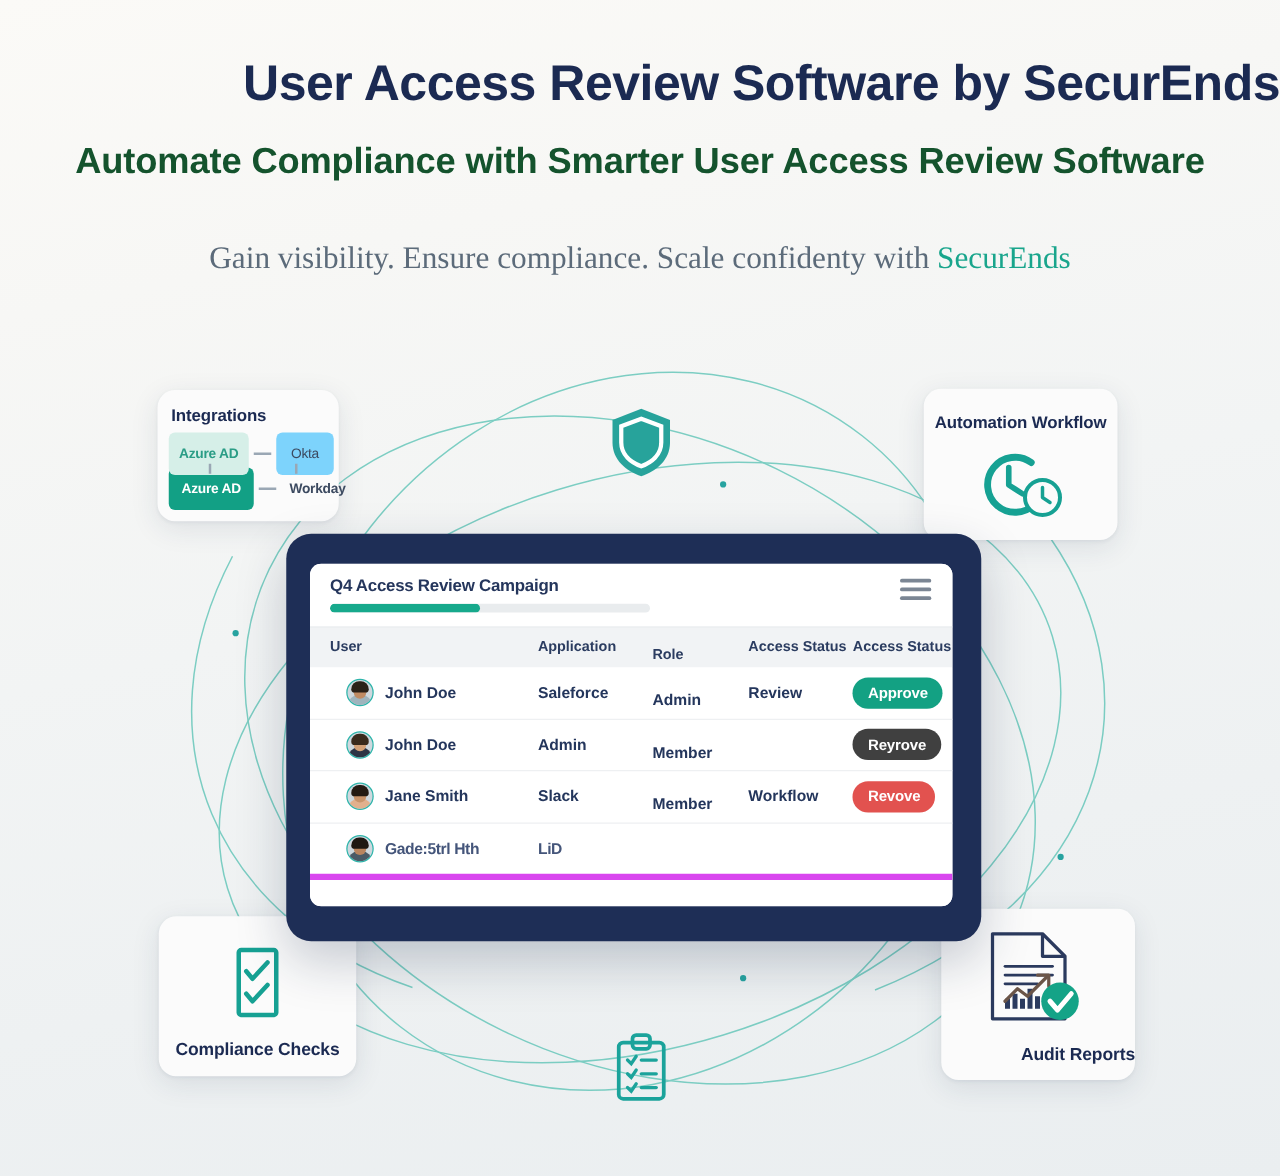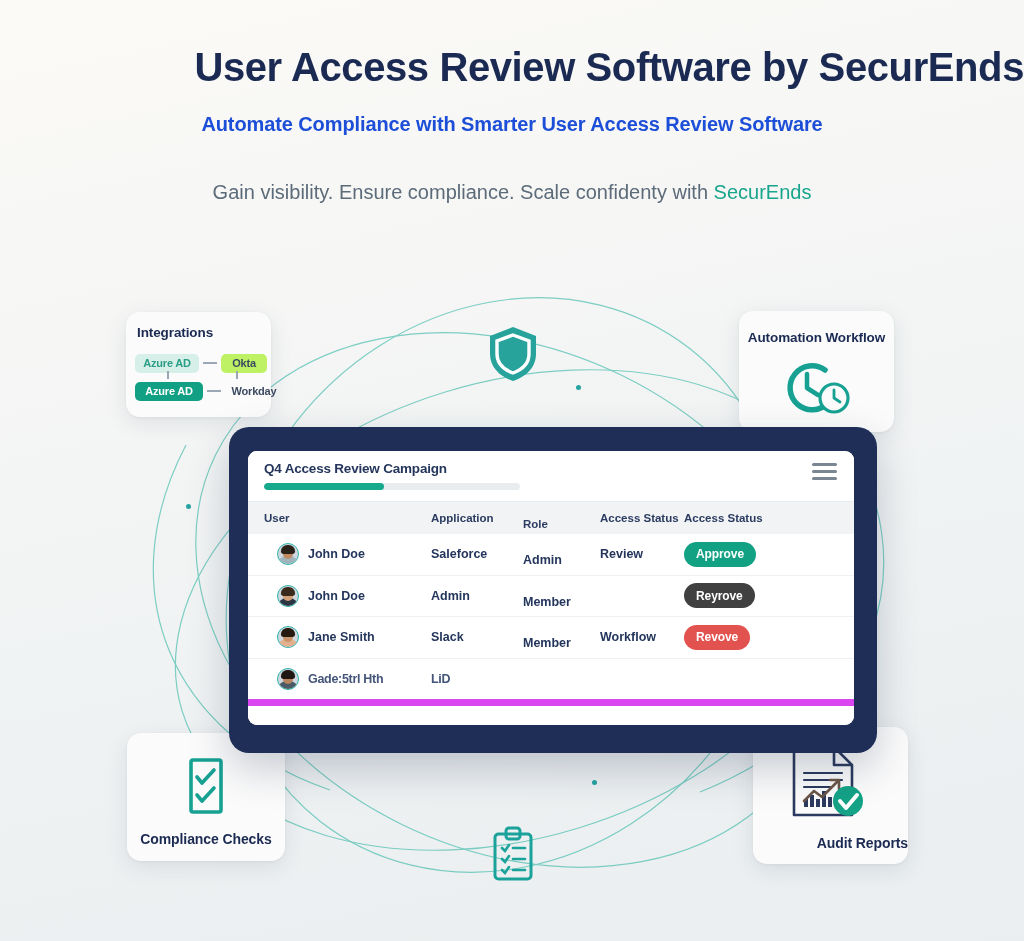--- a/index.html
+++ b/index.html
@@ -14,50 +14,50 @@
   .orbits{position:absolute;inset:0;z-index:1;}
   .dot{position:absolute;border-radius:50%;background:#27a3a0;}
 
   
   .head{position:absolute;left:0;right:0;top:44px;text-align:center;z-index:5;}
   .h1{
     font-size:40px;font-weight:700;color:#1b2a52;letter-spacing:-0.4px;
     line-height:1.16;margin:0;text-align:right;
   }
   .h2{
-    font-size:20px;font-weight:700;color:#1d4ed8;letter-spacing:-0.1px;
+    font-size:29px;font-weight:700;color:#14532d;letter-spacing:-0.1px;
     margin:22px 0 0 0;line-height:1.2;
   }
   .h3{
-    font-size:20px;font-weight:400;color:#5c6b7a;margin:44px 0 0 0;line-height:1.25;
+    font-size:25px;font-weight:400;color:#5c6b7a;margin:44px 0 0 0;line-height:1.25;font-family:Liberation Serif, serif;
   }
   .h3 .brand{color:#19a58c;}
 
   
   .card{
     position:absolute;background:#fbfbfb;border-radius:14px;
     box-shadow:0 6px 22px rgba(30,45,80,.10),0 1px 3px rgba(30,45,80,.06);
     z-index:4;
   }
   .card-title{
     font-size:13.5px;font-weight:700;color:#1b2a52;letter-spacing:-0.1px;
   }
 
   
   #card-integrations{left:126px;top:312px;width:145px;height:105px;}
   #card-integrations .card-title{position:absolute;left:11px;top:13px;}
   .intg-rows{position:absolute;left:9px;top:40px;}
   .intg-row{display:flex;align-items:center;height:22px;margin-bottom:6px;}
   .pill{
     border-radius:5px;font-size:11px;font-weight:700;letter-spacing:-0.2px;
-    display:flex;align-items:center;justify-content:center;height:19px;
+    display:flex;align-items:center;justify-content:center;height:34px;
   }
   .pill-soft{background:#d6efe8;color:#2b9d86;width:64px;filter:blur(.35px);}
   .pill-solid{background:#12a085;color:#ffffff;width:68px;}
-  .pill-grey{background:#bef264;color:#3c4a60;width:46px;font-weight:700;}
+  .pill-grey{background:#7dd3fc;color:#3c4a60;width:46px;font-weight:400;}
   .pill-plain{color:#3c4a60;width:58px;font-weight:700;background:transparent;}
   .dash{width:14px;height:1.5px;background:#9aa7b4;margin:0 4px;}
   .vtick{position:absolute;left:41px;top:59px;width:1.5px;height:8px;background:#9aa7b4;}
   .vtick2{position:absolute;left:110px;top:59px;width:1.5px;height:8px;background:#9aa7b4;}
 
   
   #card-automation{left:739px;top:311px;width:155px;height:121px;}
   #card-automation .card-title{position:absolute;left:0;right:0;top:19px;text-align:center;}
 
   
@@ -68,21 +68,21 @@
   #card-audit{left:753px;top:727px;width:155px;height:137px;}
   #card-audit .card-title{position:absolute;left:0;right:0;bottom:13px;text-align:right;font-size:14px;}
 
   
   .loose-icon{position:absolute;z-index:3;}
   #shield-icon-wrap{left:487px;top:325px;}
   #clipboard-icon-wrap{left:490px;top:826px;}
 
   
   .device{
-    position:absolute;left:229px;top:427px;width:648px;height:326px;
+    position:absolute;left:229px;top:427px;width:556px;height:326px;
     background:#1e2e56;border-radius:20px;z-index:6;
     box-shadow:0 16px 40px rgba(20,35,70,.22);
   }
   .screen{
     position:absolute;left:19px;top:24px;right:23px;bottom:28px;
     background:#ffffff;border-radius:9px;overflow:hidden;
     display:flex;flex-direction:column;
   }
   .screen-head{height:50px;position:relative;flex:0 0 auto;background:#fff;}
   .camp-title{
@@ -101,21 +101,21 @@
   .tbl-head{
     display:flex;align-items:center;height:32px;background:#f1f3f5;
     font-size:11.5px;font-weight:700;color:#2b3c60;flex:0 0 auto;
     border-top:1px solid #e8ebee;
   }
   .tbl-body{flex:1 1 auto;background:#fff;}
   .trow{
     display:flex;align-items:center;height:40.5px;border-bottom:1px solid #eef0f2;
     font-size:12.5px;color:#24365c;font-weight:600;
   }
-  .trow:last-child{border-bottom:7px solid #d946ef;}
+  .trow:last-child{border-bottom:5px solid #d946ef;}
   .c-user{width:183px;padding-left:29px;box-sizing:border-box;display:flex;align-items:center;gap:9px;}
   .c-app{width:92px;}
   .c-role{width:77px;margin-top:12px;}
   .c-status{width:84px;}
   .c-action{width:80px;display:flex;justify-content:flex-start;}
   .tbl-head .c-user{padding-left:16px;}
 
   .avatar{
     width:22px;height:22px;border-radius:50%;border:1.6px solid #2fb5ab;
     box-sizing:border-box;overflow:hidden;flex:0 0 auto;position:relative;

